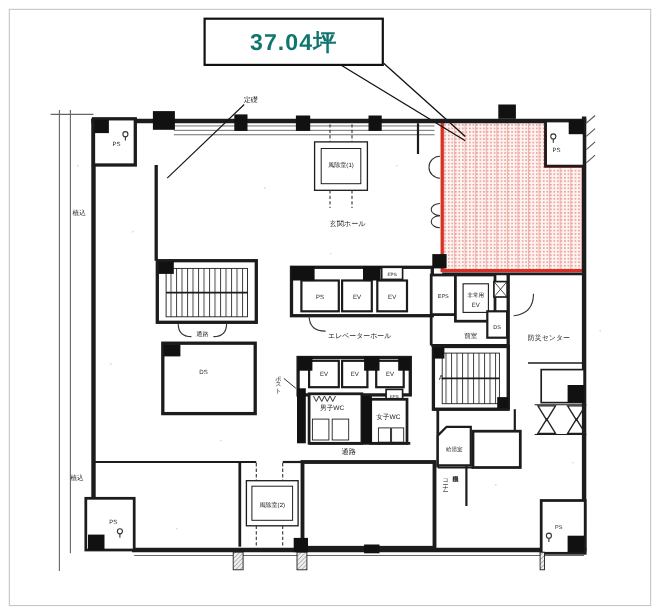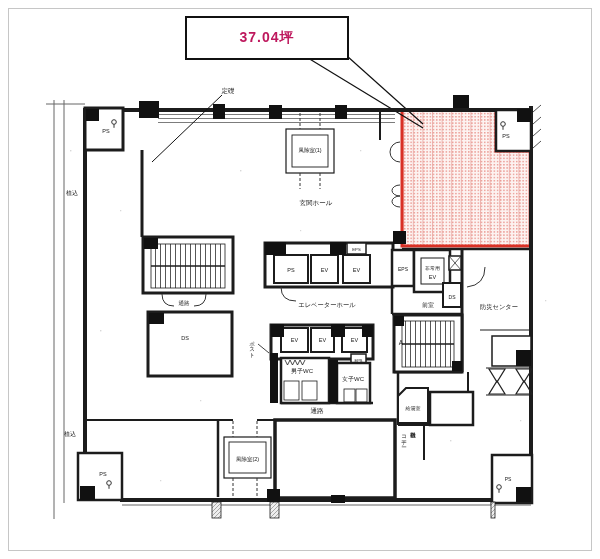--- a/index.html
+++ b/index.html
@@ -2,21 +2,21 @@
 <html><head>
 <meta charset="utf-8">
 <style>
   html,body{margin:0;padding:0;background:#ffffff;}
   #stage{position:relative;width:600px;height:559px;background:#ffffff;overflow:hidden;
          font-family:"Liberation Sans","DejaVu Sans",sans-serif;}
   svg{position:absolute;left:0;top:0;}
   .t{font-family:"Liberation Sans","DejaVu Sans",sans-serif;fill:#1a1a1a;}
   #callout{position:absolute;left:185px;top:16px;width:160px;height:40px;
            border:2.2px solid #111;background:#fff;display:flex;align-items:center;justify-content:center;
-           font-weight:bold;font-size:14px;color:#be185d;letter-spacing:1px;z-index:5;}
+           font-weight:bold;font-size:21px;color:#0f766e;letter-spacing:1px;z-index:5;}
   .vtext{position:absolute;writing-mode:vertical-rl;text-orientation:upright;color:#1a1a1a;
          font-size:6px;line-height:1;letter-spacing:0px;z-index:4;}
 </style>
 </head>
 <body>
 
 <div id="stage">
 
   <div id="callout">
     <span>37.04坪</span>

